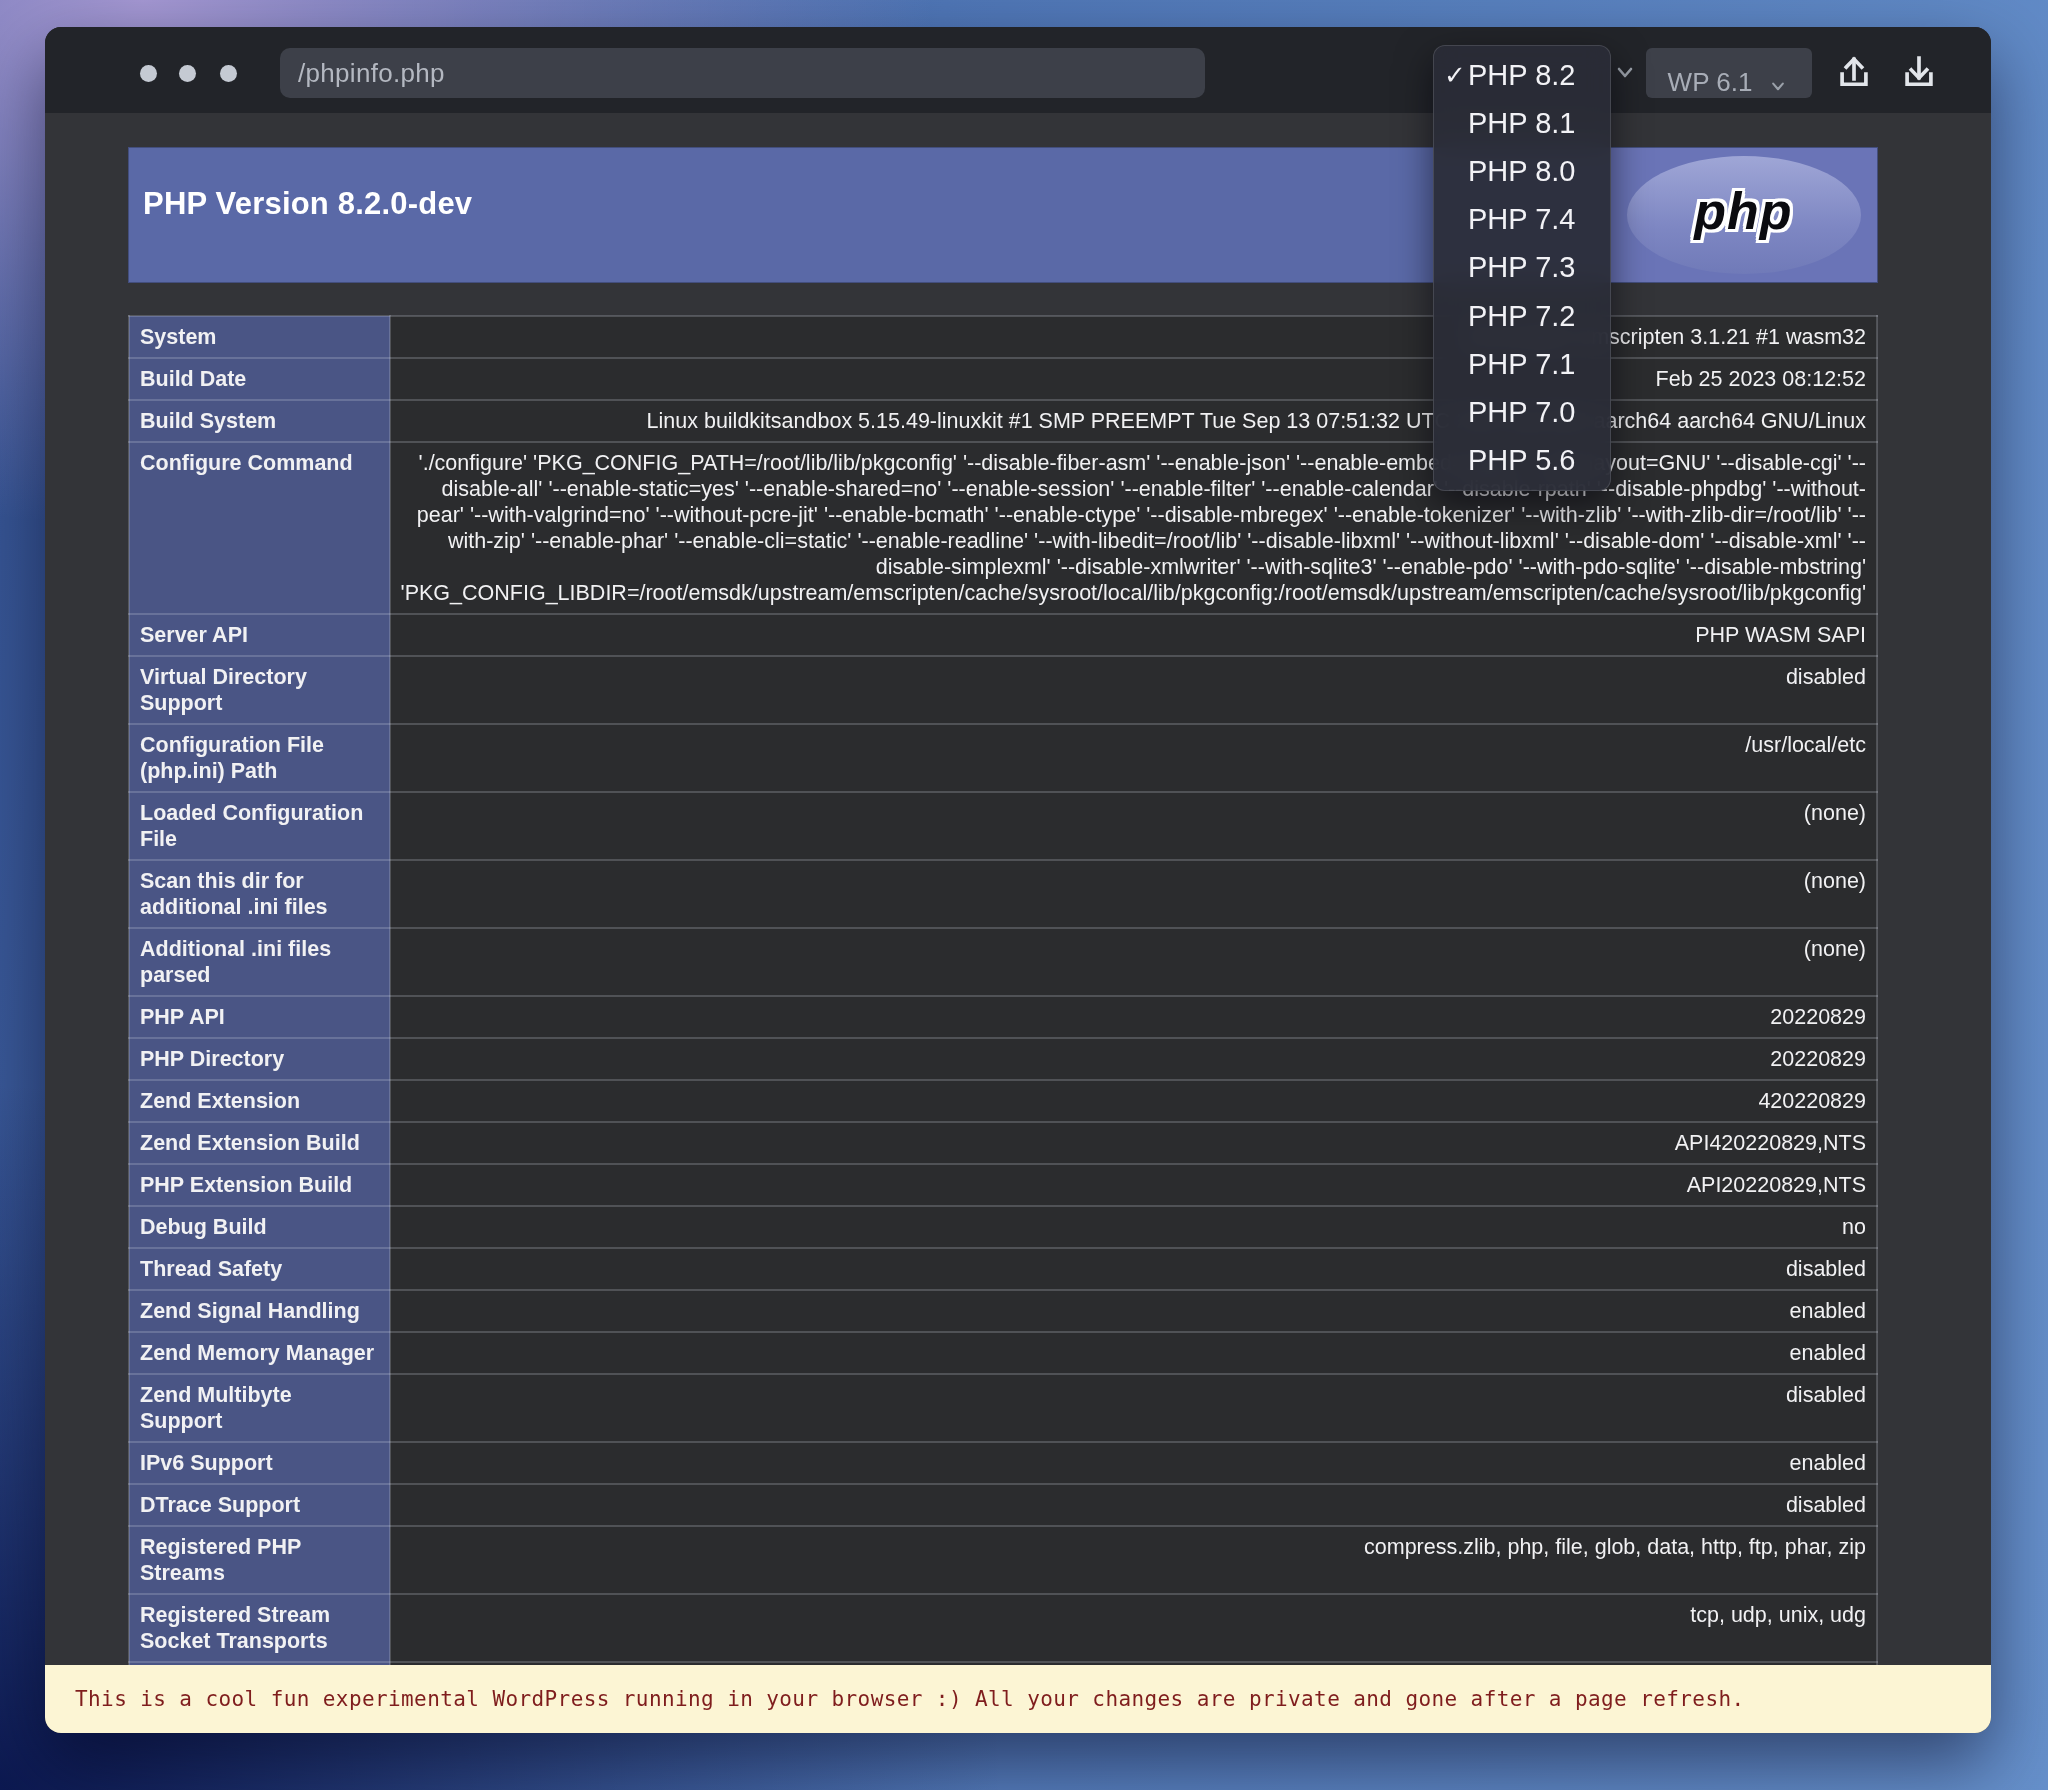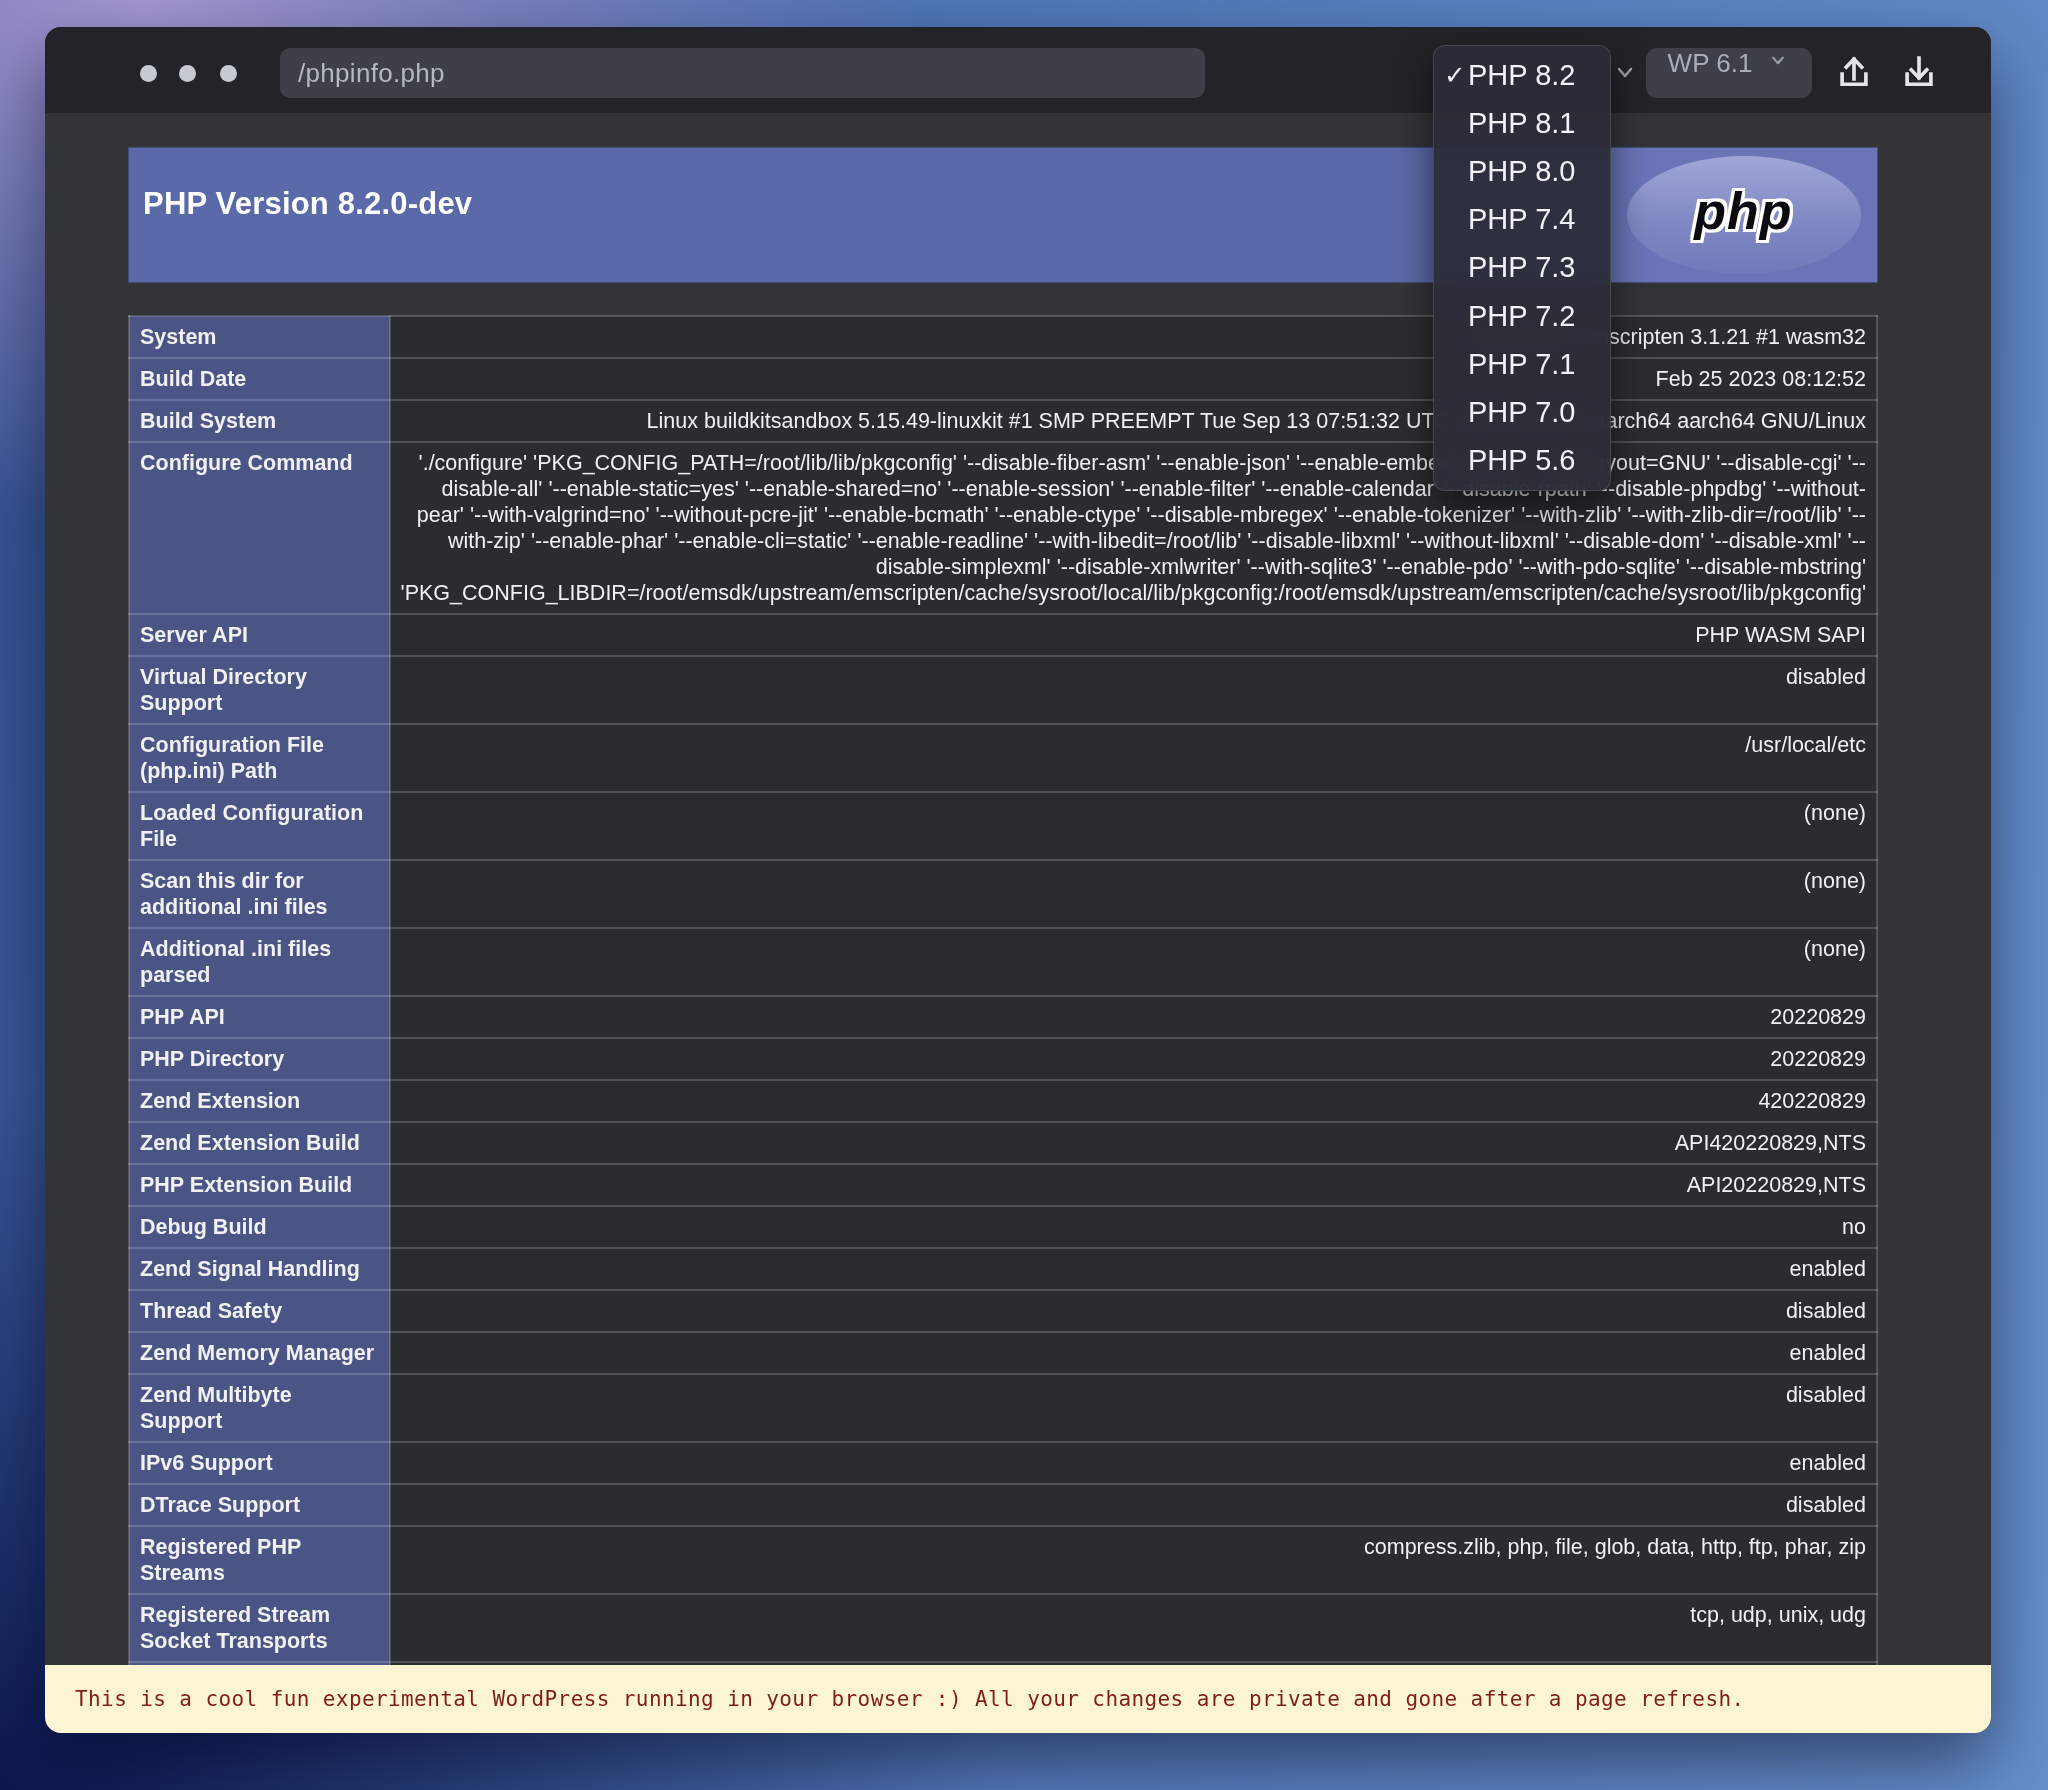--- a/index.html
+++ b/index.html
@@ -28,21 +28,21 @@
   .dot.d1{left:95px}.dot.d2{left:134px}.dot.d3{left:175px}
   .urlbar{
     position:absolute;left:235px;top:21px;width:925px;height:50px;
     background:#3d4049;border-radius:10px;display:flex;align-items:center;
   }
   .urlbar span{color:#b4b8c1;font-size:26px;padding-left:18px;letter-spacing:0.3px;}
   .chev{stroke:#9aa0a9;stroke-width:2.6;fill:none;stroke-linecap:round;stroke-linejoin:round;}
   .php-underlying-chevron{position:absolute;left:1565px;top:30px;width:30px;height:30px;}
   .wp-pill{
     position:absolute;left:1601px;top:21px;width:166px;height:50px;
-    background:#3d4049;border-radius:11px;display:flex;align-items:flex-start;justify-content:center;gap:14px;
+    background:#3d4049;border-radius:6px;display:flex;align-items:flex-end;justify-content:center;gap:14px;
   }
   .wp-pill .lbl{color:#a8adb7;font-size:26px;}
   .tbtn{position:absolute;top:22px;width:46px;height:46px;display:flex;align-items:center;justify-content:center;background:transparent;border:none;padding:0;cursor:pointer;}
   .tbtn.upload{left:1786px}.tbtn.download{left:1851px}
   .tbtn svg{stroke:#e2e5ea;stroke-width:2.1;fill:none;stroke-linecap:square;}
   
   .content{position:absolute;left:0;top:86px;width:100%;height:1620px;padding:34px 113px 0 83px;box-sizing:border-box;overflow:hidden;}
   .php-header{
     position:relative;width:1750px;height:136px;background:#5a69a7;
     border:1px solid rgba(0,0,0,0.25);box-sizing:border-box;
@@ -217,26 +217,26 @@
             </tr>
             <tr>
               <td class="k">PHP Extension Build</td>
               <td class="v">API20220829,NTS</td>
             </tr>
             <tr>
               <td class="k">Debug Build</td>
               <td class="v">no</td>
             </tr>
             <tr>
+              <td class="k">Thread Safety</td>
+              <td class="v">disabled</td>
+            </tr>
+            <tr>
               <td class="k">Zend Signal Handling</td>
               <td class="v">enabled</td>
-            </tr>
-            <tr>
-              <td class="k">Thread Safety</td>
-              <td class="v">disabled</td>
             </tr>
             <tr>
               <td class="k">Zend Memory Manager</td>
               <td class="v">enabled</td>
             </tr>
             <tr>
               <td class="k">Zend Multibyte Support</td>
               <td class="v">disabled</td>
             </tr>
             <tr>

